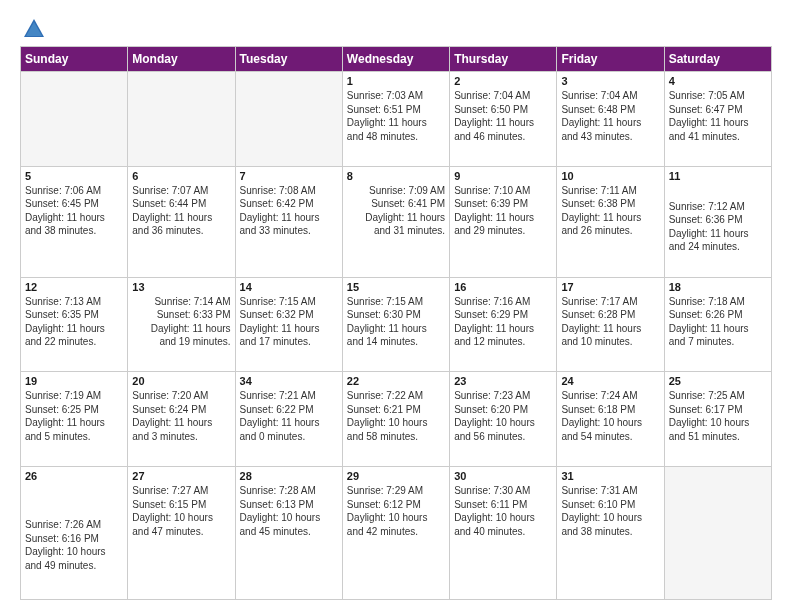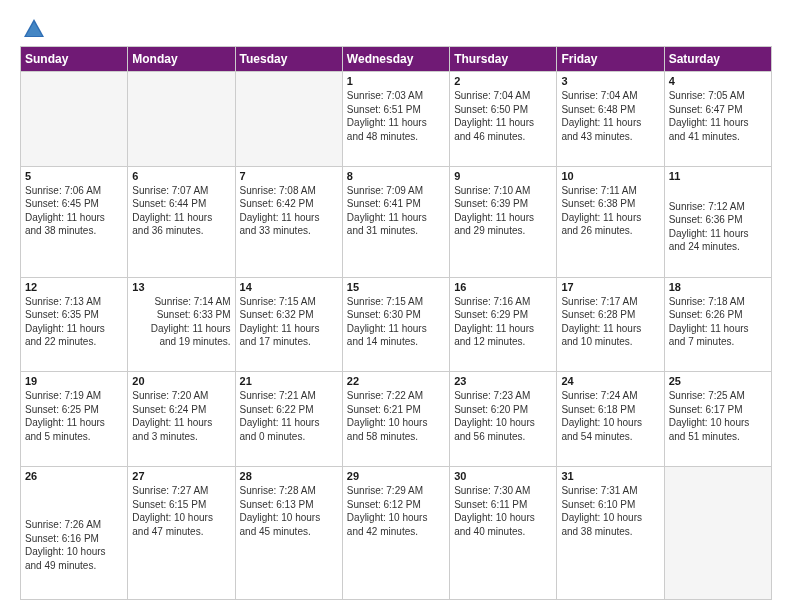--- a/index.html
+++ b/index.html
@@ -183,21 +183,21 @@
           </td>
           <td>
             <span class="day-num">7</span>
             <div class="day-info" style="white-space: pre-line;">Sunrise: 7:08 AM
 Sunset: 6:42 PM
 Daylight: 11 hours
 and 33 minutes.</div>
           </td>
           <td>
             <span class="day-num">8</span>
-            <div class="day-info" style="white-space: pre-line;">Sunrise: 7:09 AM
+            <div class="day-info" style="white-space: pre-line; text-align: right;">Sunrise: 7:09 AM
 Sunset: 6:41 PM
 Daylight: 11 hours
 and 31 minutes.</div>
           </td>
           <td>
             <span class="day-num">9</span>
             <div class="day-info" style="white-space: pre-line;">Sunrise: 7:10 AM
 Sunset: 6:39 PM
 Daylight: 11 hours
 and 29 minutes.</div>
@@ -277,21 +277,21 @@
 and 5 minutes.</div>
           </td>
           <td>
             <span class="day-num">20</span>
             <div class="day-info" style="white-space: pre-line;">Sunrise: 7:20 AM
 Sunset: 6:24 PM
 Daylight: 11 hours
 and 3 minutes.</div>
           </td>
           <td>
-            <span class="day-num">21</span>
+            <span class="day-num">34</span>
             <div class="day-info" style="white-space: pre-line;">Sunrise: 7:21 AM
 Sunset: 6:22 PM
 Daylight: 11 hours
 and 0 minutes.</div>
           </td>
           <td>
             <span class="day-num">22</span>
             <div class="day-info" style="white-space: pre-line;">Sunrise: 7:22 AM
 Sunset: 6:21 PM
 Daylight: 10 hours

